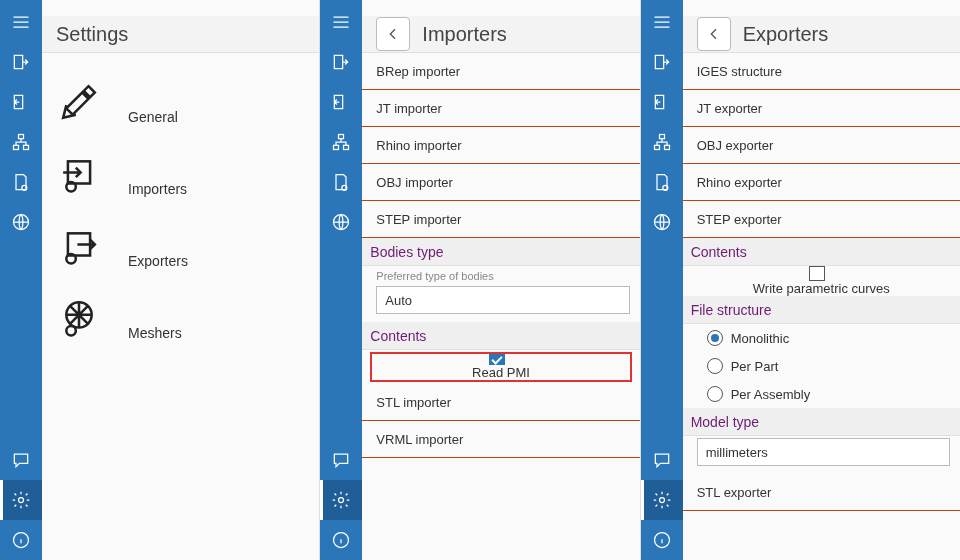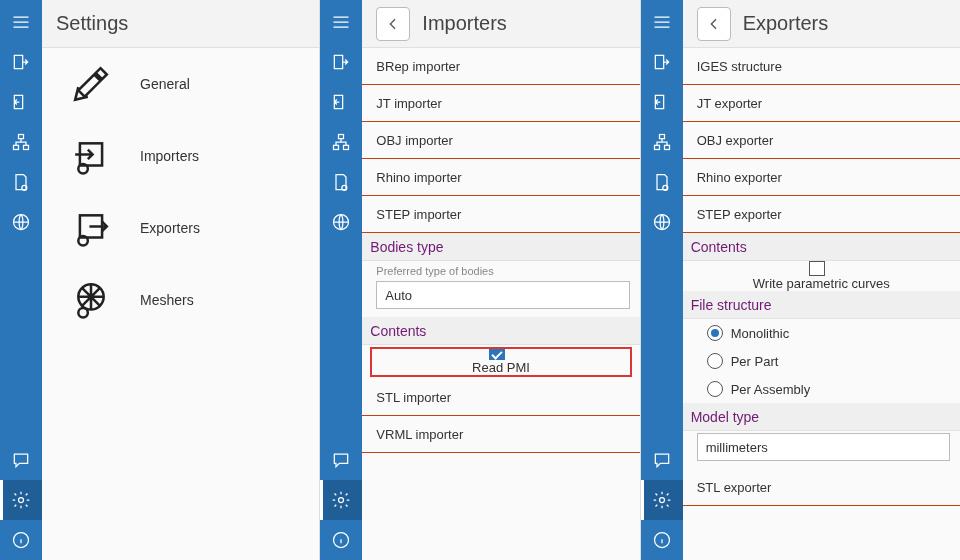--- a/index.html
+++ b/index.html
@@ -12,28 +12,28 @@
   
   .rail { width: 42px; background: #2a76b8; display: flex; flex-direction: column; align-items: center; padding-top: 2px; }
   .rail-item { width: 42px; height: 40px; display: flex; align-items: center; justify-content: center; cursor: pointer; }
   .rail-item.spacer { flex: 1; }
   .rail-item.active { background: #1f5e97; position: relative; }
   .rail-item.active::before { content: ""; position: absolute; left: 0; top: 0; bottom: 0; width: 3px; background: #fff; }
   .rail svg { stroke: #fff; stroke-width: 1.5; fill: none; }
 
   
   .content { flex: 1; background: #fafafa; display: flex; flex-direction: column; overflow: hidden; }
-  .header { height: 48px; display: flex; align-items: center; padding: 0 14px; font-size: 20px; color: #444; background: #f3f3f3; border-bottom: 1px solid #e0e0e0; }
+  .header { height: 37px; display: flex; align-items: center; padding: 0 14px; font-size: 20px; color: #444; background: #f3f3f3; border-bottom: 1px solid #e0e0e0; margin-top: 16px; }
   .back-btn { width: 34px; height: 34px; border: 1px solid #bbb; border-radius: 4px; display: flex; align-items: center; justify-content: center; margin-right: 12px; background: #fff; cursor: pointer; }
   .back-btn svg { stroke: #555; stroke-width: 2; fill: none; }
 
   .body { flex: 1; overflow-y: auto; }
 
   
-  .cat { display: flex; align-items: center; height: 72px; padding: 0 26px; cursor: pointer; }
+  .cat { display: flex; align-items: flex-end; height: 72px; padding: 0 14px; cursor: pointer; }
   .cat-icon { width: 46px; height: 46px; display: flex; align-items: center; justify-content: center; margin-right: 26px; }
   .cat-icon svg { stroke: #222; stroke-width: 1.6; fill: none; }
   .cat-label { font-size: 14px; color: #333; }
 
   
   .list-item { height: 37px; display: flex; align-items: center; padding: 0 14px; border-bottom: 1px solid #c2410c; font-size: 13px; color: #333; cursor: pointer; background:#fafafa; }
   .section-head { height: 28px; display: flex; align-items: center; padding: 0 8px; font-size: 14px; color: #701a75; background: #efefef; border-bottom: 1px solid #e0e0e0; }
   .hint { font-size: 11px; color: #888; padding: 4px 14px 2px 14px; }
   .field { margin: 2px 10px 8px 14px; }
   .field select, .field input[type=text] { width: 100%; height: 28px; border: 1px solid #bbb; padding: 0 8px; font-size: 13px; background: #fff; color: #333; }
@@ -221,22 +221,22 @@
         <div class="back-btn">
             <svg width="16" height="16" viewBox="0 0 24 24">
               <path d="M15 5l-7 7 7 7"></path>
             </svg>
           </div>
         <span>Importers</span>
       </div>
       <div class="body">
         <div class="list-item">BRep importer</div>
         <div class="list-item">JT importer</div>
+        <div class="list-item">Rhino importer</div>
         <div class="list-item">OBJ importer</div>
-        <div class="list-item">Rhino importer</div>
         <div class="list-item">STEP importer</div>
         <div class="section-head">Bodies type</div>
         <div class="hint">Preferred type of bodies</div>
         <div class="field"><input type="text" value="Auto" style=""></div>
         <div class="section-head">Contents</div>
         <div class="check-row highlight">
           <span class="chk checked"></span>
           <span>Read PMI</span>
         </div>
         <div class="list-item">STL importer</div>

